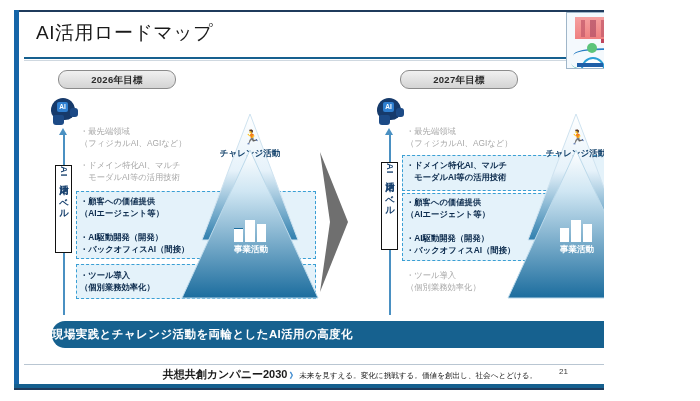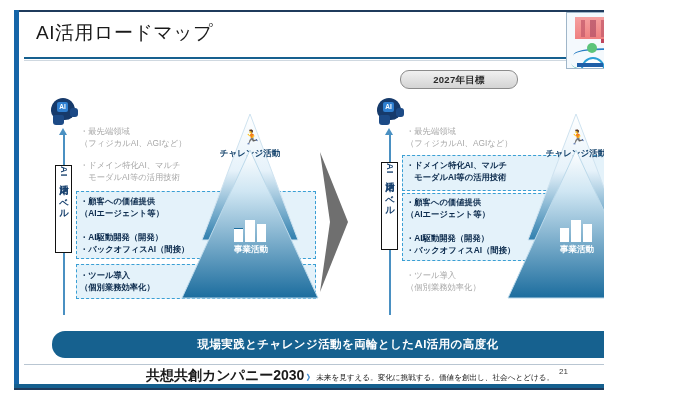--- a/index.html
+++ b/index.html
@@ -97,27 +97,27 @@
   
   .lvlup{position:absolute;width:60px;text-align:right;}
   .lvlup .arr{margin:0 auto;width:0;height:0;border-left:11px solid transparent;
         border-right:11px solid transparent;border-bottom:14px solid #1a6b92;}
   .lvlup .stem{margin:0 auto;width:10px;height:10px;background:#1a6b92;}
   .lvlup .cap{margin:2px auto 2px;width:11px;height:9px;background:#1a6b92;}
   .lvlup .txt{font-size:7.5px;color:#4a4a4a;margin:1px 0;}
 
   
   .banner{position:absolute;left:52px;top:321px;width:592px;height:27px;border-radius:13px;
-        background:#16618f;color:#fff;font-size:11.5px;font-weight:bold;text-align:center;
-        line-height:27px;letter-spacing:.4px;margin-top:10px;}
+        background:#16618f;color:#fff;font-size:11.5px;font-weight:bold;
+        line-height:27px;letter-spacing:.4px;}
 
   
   .foot-rule{position:absolute;left:24px;top:364px;width:652px;height:1px;background:#b9c6d2;}
   .foot{position:absolute;left:0;top:367px;width:700px;text-align:center;font-size:7.6px;color:#1a1a1a;}
-  .foot b{font-size:14px;}
+  .foot b{font-size:11px;}
   .foot .chev2{color:#1f78c8;font-weight:bold;}
   .pageno{position:absolute;right:36px;top:367px;font-size:8px;color:#3a3a3a;}
   .foot-bar{position:absolute;left:14px;top:384px;width:672px;height:4px;background:#15608f;}
   .foot-bar2{position:absolute;left:14px;top:388px;width:672px;height:2px;background:#1f3b5c;}
 </style>
 </head>
 <body>
 
 <div class="slide">
 
@@ -136,20 +136,21 @@
     <div class="tswoosh2"></div>
     <div class="tcirc c4"></div>
     <div class="tcirc c1"></div>
     <div class="tcirc c2"></div>
     <div class="tcirc c3"></div>
     <div class="tdot"></div>
     <div class="tbar"></div>
     <div class="tbar2"></div>
   </div>
 
+  <div class="pill left">2026年目標</div>
   <div class="pill right">2027年目標</div>
 
   <div class="panel left">
 
     <div class="aihead" style="left:9px;top:8px;">
       <div class="skull"></div>
       <div class="ear"></div>
       <div class="jaw"></div>
       <div class="chip">AI</div>
     </div>

